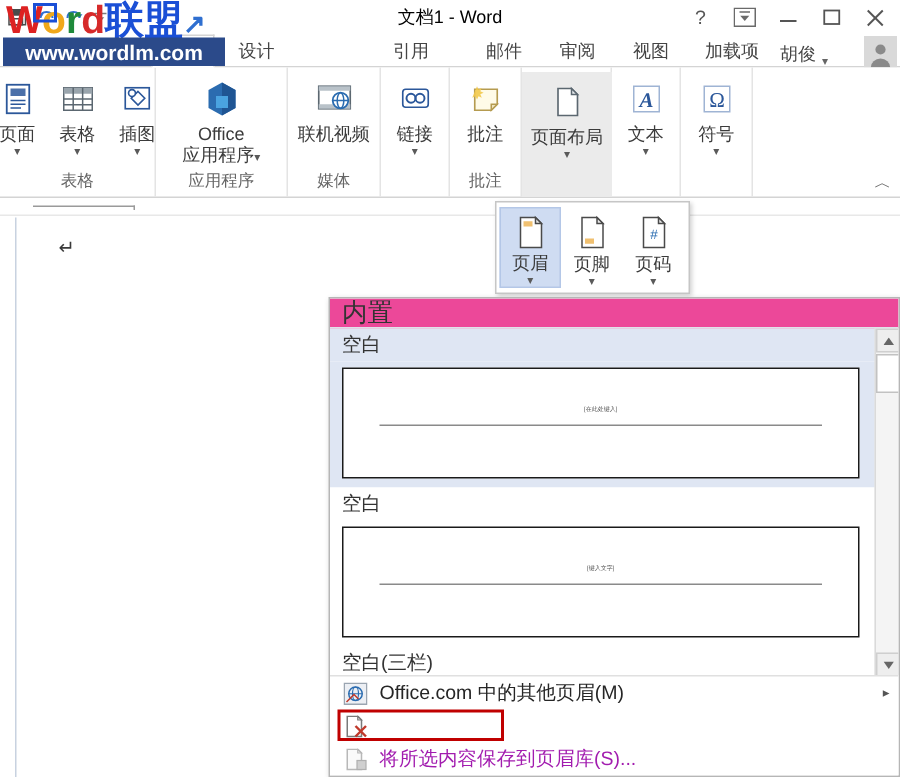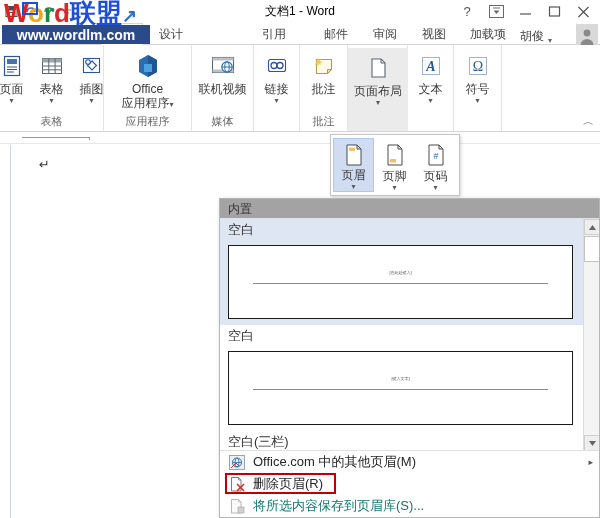--- a/index.html
+++ b/index.html
@@ -166,22 +166,22 @@
     position: absolute; left: 219px; top: 198px;
     width: 381px; height: 320px;
     background: #ffffff;
     border: 1px solid #b6b6b6;
     box-shadow: 1px 1px 4px rgba(0,0,0,0.2);
     z-index: 25;
     overflow: hidden;
   }
   .gal-cat {
     height: 20px; line-height: 20px;
-    padding-left: 8px; font-size: 12px; color: #333;
-    background: #a3a3a3;
+    padding-left: 8px; font-size: 17px; color: #333;
+    background: #ec4899;
     border-bottom: 1px solid #dfe3ea;
   }
   .gal-sub {
     height: 22px; line-height: 22px;
     padding-left: 8px; font-size: 13px; color: #333;
     background: #dfe6f3;
   }
   .gal-sub.plain { background: #ffffff; }
   .gal-scrollregion {
     position: absolute; left: 0; top: 20px; width: 364px; height: 232px;
@@ -222,21 +222,21 @@
   }
   .gal-menu {
     position: absolute; left: 0; bottom: 0; width: 381px;
     background: #ffffff; border-top: 1px solid #e0e0e0;
   }
   .mrow {
     height: 22px; display: flex; align-items: center;
     padding-left: 7px; font-size: 13px; color: #262626;
     position: relative;
   }
-  .mrow.disabled { color: #0f766e; }
+  .mrow.disabled { color: #a21caf; }
   .mrow-ico {
     width: 20px; height: 18px; margin-right: 6px;
     display: flex; align-items: center; justify-content: center;
   }
   .mrow-sub {
     position: absolute; right: 8px; top: 50%;
     transform: translateY(-50%);
     font-size: 9px; color: #555;
   }
   .mrow-highlight {
@@ -639,21 +639,20 @@
 
       <div class="mrow">
         <span class="mrow-ico">
           <svg width="15" height="15" viewBox="0 0 15 15">
               <path d="M1.5 0.5 h7 l2.5 2.5 v11 h-9.5 z" fill="#ffffff" stroke="#7a7a7a" stroke-width="1"></path>
               <path d="M8.5 0.5 v2.5 h2.5 z" fill="#e8e8e8" stroke="#7a7a7a" stroke-width="0.8"></path>
               <line x1="7" y1="7" x2="14" y2="14" stroke="#c0392b" stroke-width="1.6"></line>
               <line x1="14" y1="7" x2="7" y2="14" stroke="#c0392b" stroke-width="1.6"></line>
             </svg>
         </span>
-        <span>删除页眉(R)</span>
       </div>
 
       <div class="mrow disabled">
         <span class="mrow-ico">
           <svg width="15" height="15" viewBox="0 0 15 15">
               <path d="M1.5 0.5 h7 l2.5 2.5 v11 h-9.5 z" fill="#fafafa" stroke="#b8b8b8" stroke-width="1"></path>
               <path d="M8.5 0.5 v2.5 h2.5 z" fill="#eeeeee" stroke="#b8b8b8" stroke-width="0.8"></path>
               <rect x="8" y="8" width="6" height="6" fill="#d0d0d0" stroke="#b0b0b0" stroke-width="0.8"></rect>
             </svg>
         </span>

